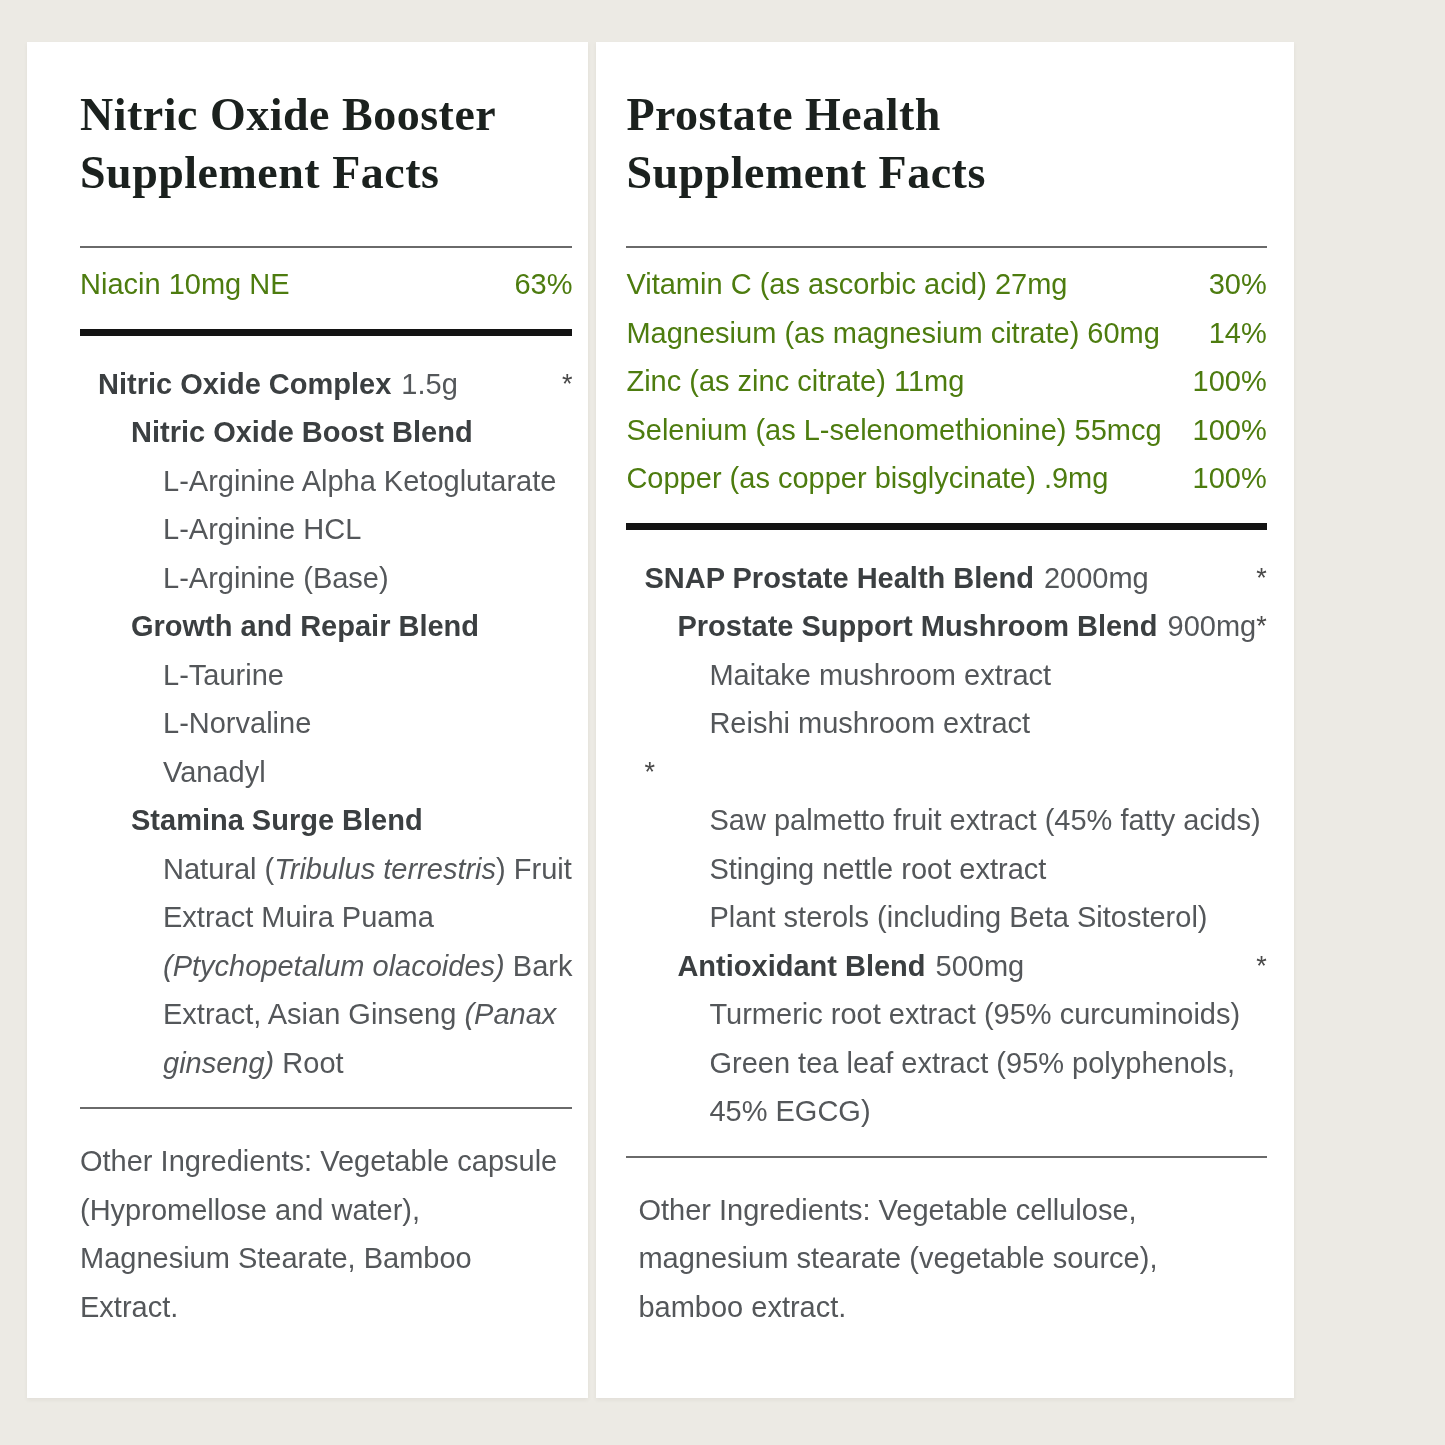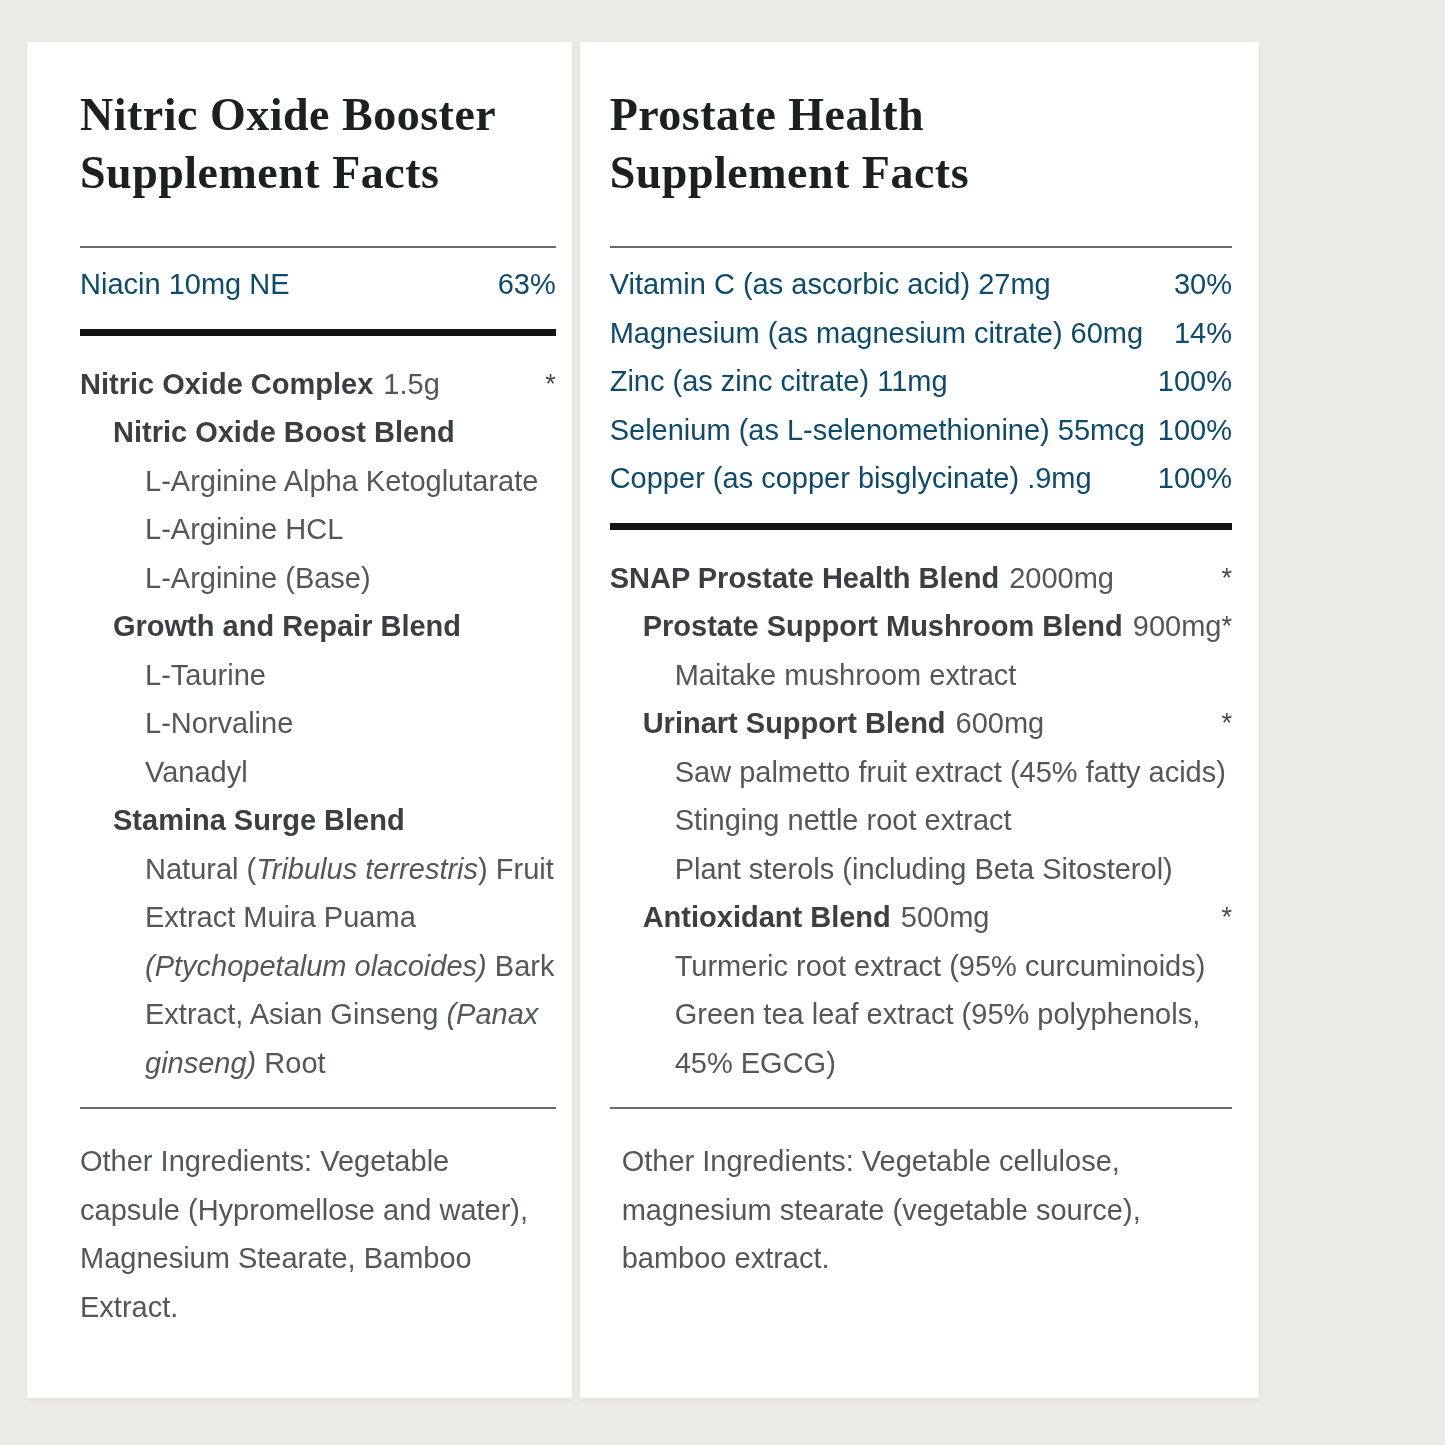--- a/index.html
+++ b/index.html
@@ -36,29 +36,29 @@
   .title span { display: block; }
 
   .rule-thin  { height: 2px; background: #6A6A6A; }
   .rule-thick { height: 7px; background: #131313; }
   .rt-below-title { margin-top: 44px; }
   .rt-above-other { margin-top: 20px; }
 
   .nrows { margin: 12px 0 20px 0; }
   .nrow {
     display: flex; justify-content: space-between;
-    font-size: 29px; line-height: 48.5px; color: #0c4a6e;
+    font-size: 29px; line-height: 48.5px; color: #4d7c0f;
   }
 
   .lines {
     margin-top: 24px;
     font-size: 29px; line-height: 48.5px;
     color: #54575A;
   }
-  .line { white-space: nowrap; }
+  .line { white-space: nowrap; margin-left: 18px; }
   .ind1 { padding-left: 33px; }
   .ind2 { padding-left: 65px; }
   .bold, .line b { font-weight: 700; color: #3B3F41; }
   .amt { margin-left: 10px; font-weight: 400; color: #54575A; }
   .star-row { display: flex; justify-content: space-between; }
   .star { color: #4A4A4A; font-size: 27px; }
   em { font-style: italic; }
 
   .other {
     margin: 28px 0 0 0;
@@ -158,23 +158,23 @@
       <div class="line star-row">
         <span><b>SNAP Prostate Health Blend</b><span class="amt">2000mg</span></span>
         <span class="star">*</span>
       </div>
 
       <div class="line star-row">
         <span class="ind1"><b>Prostate Support Mushroom Blend</b><span class="amt">900mg</span></span>
         <span class="star">*</span>
       </div>
       <div class="line ind2">Maitake mushroom extract</div>
+      <div class="line ind2">Reishi mushroom extract</div>
 
       <div class="line star-row">
-        <span class="ind1"><b>Urinart Support Blend</b><span class="amt">600mg</span></span>
         <span class="star">*</span>
       </div>
       <div class="line ind2">Saw palmetto fruit extract (45% fatty acids)</div>
       <div class="line ind2">Stinging nettle root extract</div>
       <div class="line ind2">Plant sterols (including Beta Sitosterol)</div>
 
       <div class="line star-row">
         <span class="ind1"><b>Antioxidant Blend</b><span class="amt">500mg</span></span>
         <span class="star">*</span>
       </div>

